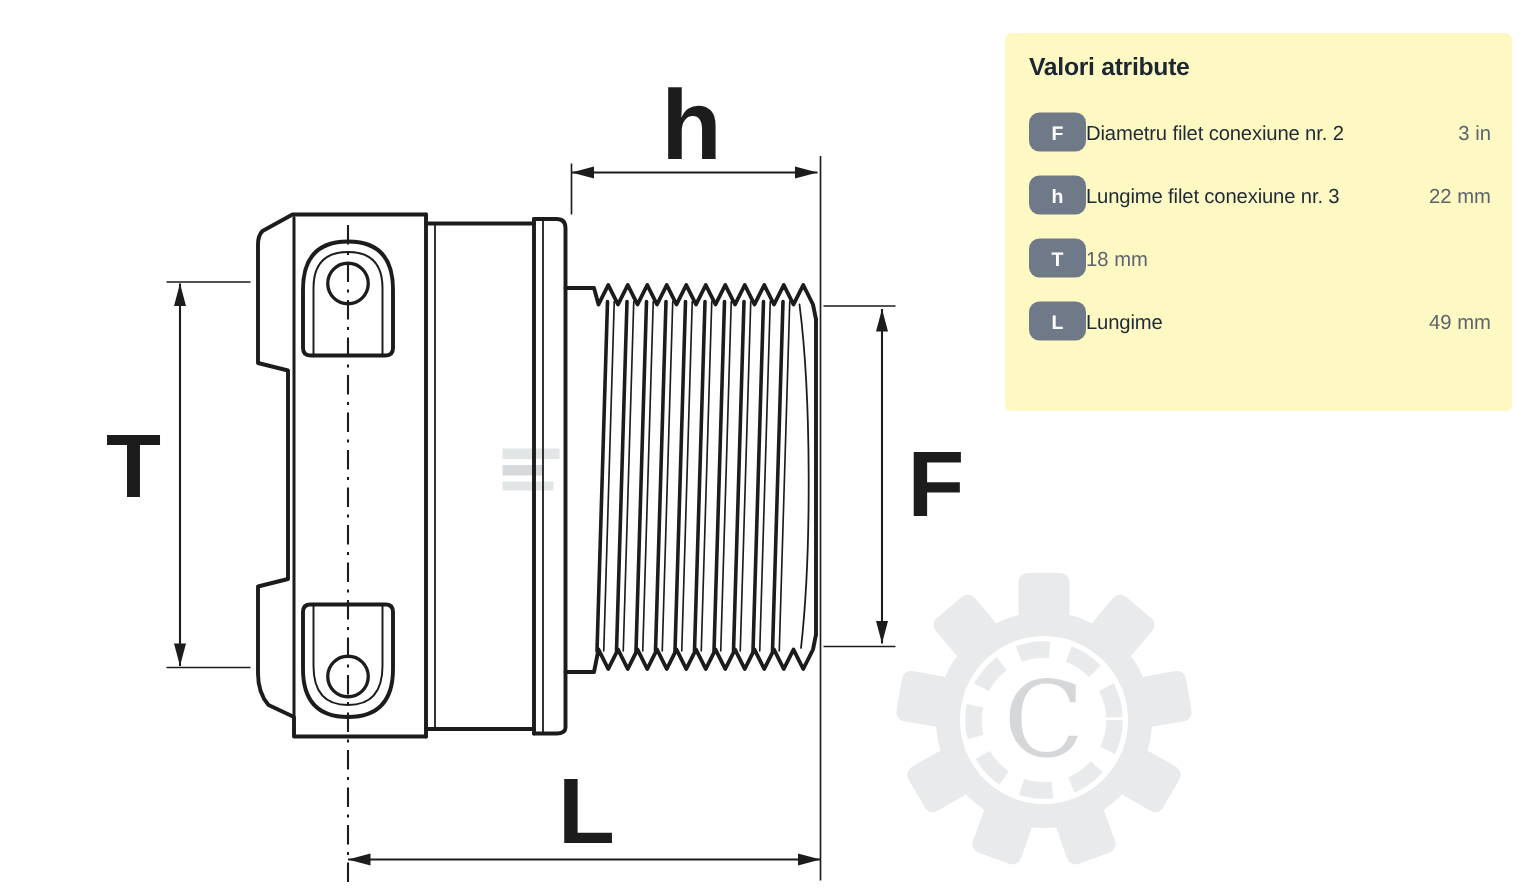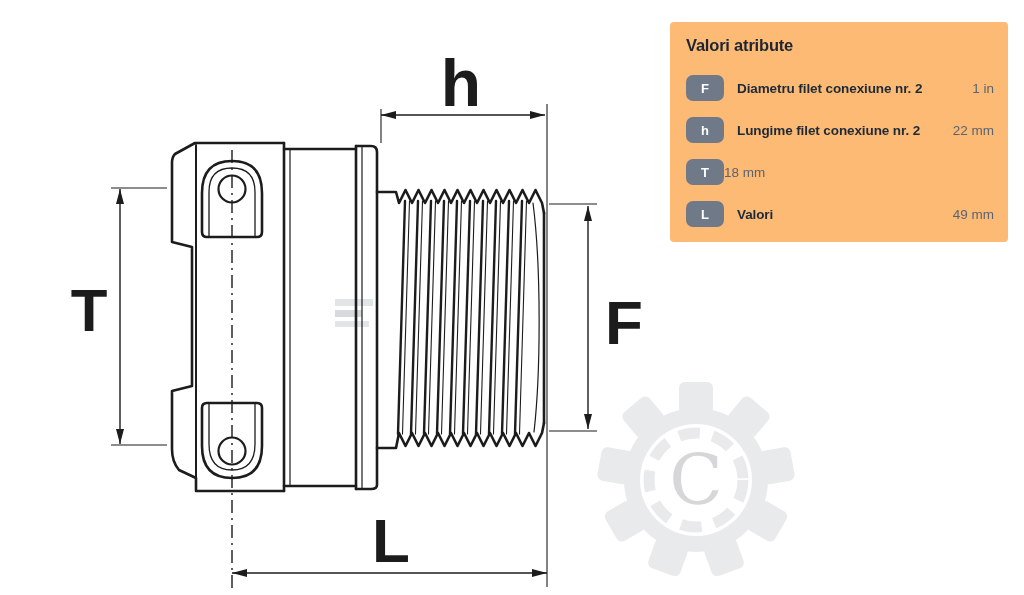--- a/index.html
+++ b/index.html
@@ -7,39 +7,39 @@
     width:1024px;height:595px;position:relative;overflow:hidden;
     background:#ffffff;font-family:"Liberation Sans",sans-serif;
   }
   .stage{position:absolute;left:0;top:0;width:1024px;height:595px;}
   svg text.dim{
     font-family:"Liberation Sans",sans-serif;
     font-weight:700;fill:#1c1c1c;
   }
   
   .panel{
-    position:absolute;left:670px;top:22px;width:338px;height:220px;
-    background:#fdba74;border-radius:4px;box-sizing:border-box;
+    position:absolute;left:670px;top:22px;width:338px;height:252px;
+    background:#fef9c3;border-radius:4px;box-sizing:border-box;
     padding:12px 14px 0 16px;
   }
   .panel-title{
     font-size:16.5px;font-weight:700;color:#1d2633;
     letter-spacing:-0.2px;margin:2px 0 12px 0;
   }
   .attr-row{
     height:42px;display:flex;align-items:center;
   }
   .badge{
     width:38px;height:26px;border-radius:7px;background:#6f7987;
     color:#ffffff;font-size:13px;font-weight:700;
     display:flex;align-items:center;justify-content:center;
     flex:0 0 auto;
   }
   .attr-label{
-    margin-left:13px;font-size:13.5px;font-weight:700;color:#1e2a38;
+    font-size:13.5px;font-weight:400;color:#1e2a38;
     letter-spacing:-0.1px;flex:1 1 auto;
   }
   .attr-value{
     font-size:13.5px;font-weight:400;color:#5b6470;
     white-space:nowrap;text-align:right;
   }
 </style>
 </head>
 <body>
 
@@ -152,32 +152,32 @@
   <text class="dim" x="624" y="344" font-size="62" text-anchor="middle">F</text>
   <text class="dim" x="391" y="562" font-size="62" text-anchor="middle">L</text>
 </svg>
 
 <div class="panel">
   <div class="panel-title">Valori atribute</div>
 
   <div class="attr-row">
     <div class="badge">F</div>
     <div class="attr-label">Diametru filet conexiune nr. 2</div>
-    <div class="attr-value">1 in</div>
+    <div class="attr-value">3 in</div>
   </div>
 
   <div class="attr-row">
     <div class="badge">h</div>
-    <div class="attr-label">Lungime filet conexiune nr. 2</div>
+    <div class="attr-label">Lungime filet conexiune nr. 3</div>
     <div class="attr-value">22 mm</div>
   </div>
 
   <div class="attr-row">
     <div class="badge">T</div>
     <div class="attr-value">18 mm</div>
   </div>
 
   <div class="attr-row">
     <div class="badge">L</div>
-    <div class="attr-label">Valori</div>
+    <div class="attr-label">Lungime</div>
     <div class="attr-value">49 mm</div>
   </div>
 </div>
 
 </body></html>

